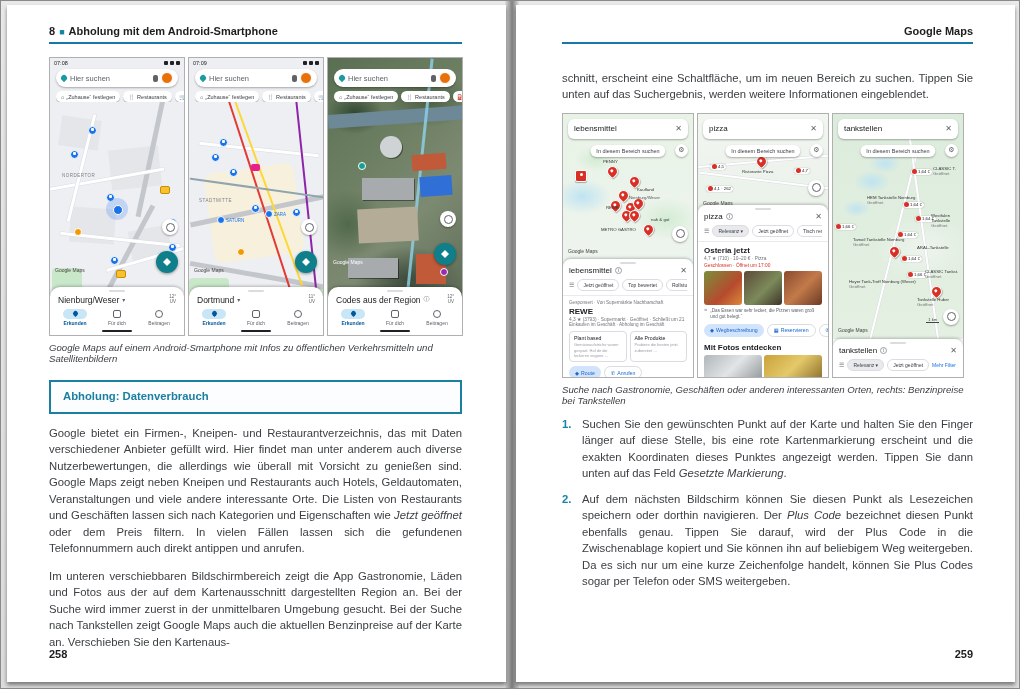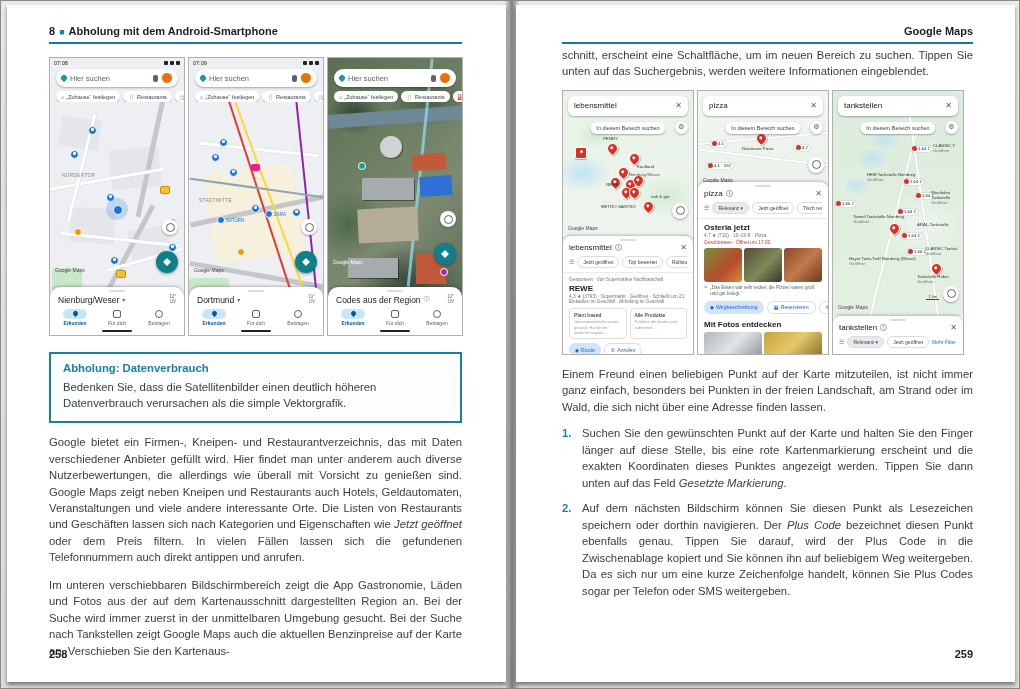--- a/index.html
+++ b/index.html
@@ -453,41 +453,41 @@
                     <span class="nav-ic circ"></span>
                   </span>
                   <span>Beitragen</span>
                 </div>
             </div>
             <div class="homebar"></div>
           </div>
         </div>
       </div>
 
+      <div class="caption">Google Maps auf einem Android-Smartphone mit Infos zu öffentlichen Verkehrsmitteln und Satellitenbildern</div>
 
       <div class="notebox">
         <div class="nb-title">Abholung: Datenverbrauch</div>
-        <div class="nb-body">Bedenken Sie, dass die Satellitenbilder einen deutlich höheren Datenverbrauch verursachen als die simple Vektorgrafik.</div>
       </div>
 
 
       <p class="para"><span>Google bietet ein Firmen-, Kneipen- und Restaurantverzeichnis, das mit Daten verschiedener Anbieter gefüllt wird. Hier findet man unter anderem auch diverse Nutzerbewertungen, die allerdings wie überall mit Vorsicht zu genießen sind. Google Maps zeigt neben Kneipen und Restaurants auch Hotels, Geldautomaten, Veranstaltungen und viele andere interessante Orte. Die Listen von Restaurants und Geschäften lassen sich nach Kategorien und Eigenschaften wie </span><i>Jetzt geöffnet</i><span> oder dem Preis filtern. In vielen Fällen lassen sich die gefundenen Telefonnummern auch direkt antippen und anrufen.</span></p>
       <p class="para">Im unteren verschiebbaren Bildschirmbereich zeigt die App Gastronomie, Läden und Fotos aus der auf dem Kartenausschnitt dargestellten Region an. Bei der Suche wird immer zuerst in der unmittelbaren Umgebung gesucht. Bei der Suche nach Tankstellen zeigt Google Maps auch die aktuellen Benzinpreise auf der Karte an. Verschieben Sie den Kartenaus-</p>
     </div>
     <div class="pagenum pagenum-l">258</div>
   </div>
 
   <div class="page page-right">
     <div class="inner">
       <div class="hdr hdr-right">
         <span>Google Maps</span>
       </div>
       <hr class="rule">
 
-      <p class="para" style="margin-top:3px;">schnitt, erscheint eine Schaltfläche, um im neuen Bereich zu suchen. Tippen Sie unten auf das Suchergebnis, werden weitere Informationen eingeblendet.</p>
+      <p class="para" style="margin-top:26px;">schnitt, erscheint eine Schaltfläche, um im neuen Bereich zu suchen. Tippen Sie unten auf das Suchergebnis, werden weitere Informationen eingeblendet.</p>
 
       <div class="phones" style="margin-top:10px;">
 
         <div class="phone ph-r">
           <div class="gmap" style="height:150px;">
             <div class="redpin" style="left:44px;top:52px;"></div>
             <div class="redpin" style="left:66px;top:62px;"></div>
             <div class="redpin" style="left:55px;top:76px;"></div>
             <div class="redpin" style="left:62px;top:88px;"></div>
             <div class="redpin" style="left:70px;top:84px;"></div>
@@ -670,24 +670,24 @@
             <div class="fchips">
               <span class="filter-ic">☰</span>
               <span class="fchip sel">Relevanz ▾</span>
               <span class="fchip">Jetzt geöffnet</span>
               <span class="morefilter">Mehr Filter</span>
             </div>
           </div>
         </div>
       </div>
 
-
-
-
-      <p class="para">Einem Freund einen beliebigen Punkt auf der Karte mitzuteilen, ist nicht immer ganz einfach, besonders bei Punkten in der freien Landschaft, am Strand oder im Wald, die sich nicht über eine Adresse finden lassen.</p>
+      <div class="caption">Suche nach Gastronomie, Geschäften oder anderen interessanten Orten, rechts: Benzinpreise bei Tankstellen</div>
+
+
+
 
       <div class="numlist">
         <div class="li">
           <span class="num">1.</span>
           <span class="litext"><span>Suchen Sie den gewünschten Punkt auf der Karte und halten Sie den Finger länger auf diese Stelle, bis eine rote Kartenmarkierung erscheint und die exakten Koordinaten dieses Punktes angezeigt werden. Tippen Sie dann unten auf das Feld </span><i>Gesetzte Markierung</i><span>.</span></span>
         </div>
         <div class="li">
           <span class="num">2.</span>
           <span class="litext"><span>Auf dem nächsten Bildschirm können Sie diesen Punkt als Lesezeichen speichern oder dorthin navigieren. Der </span><i>Plus Code</i><span> bezeichnet diesen Punkt ebenfalls genau. Tippen Sie darauf, wird der Plus Code in die Zwischenablage kopiert und Sie können ihn auf beliebigem Weg weitergeben. Da es sich nur um eine kurze Zeichenfolge handelt, können Sie Plus Codes sogar per Telefon oder SMS weitergeben.</span></span>
         </div>

